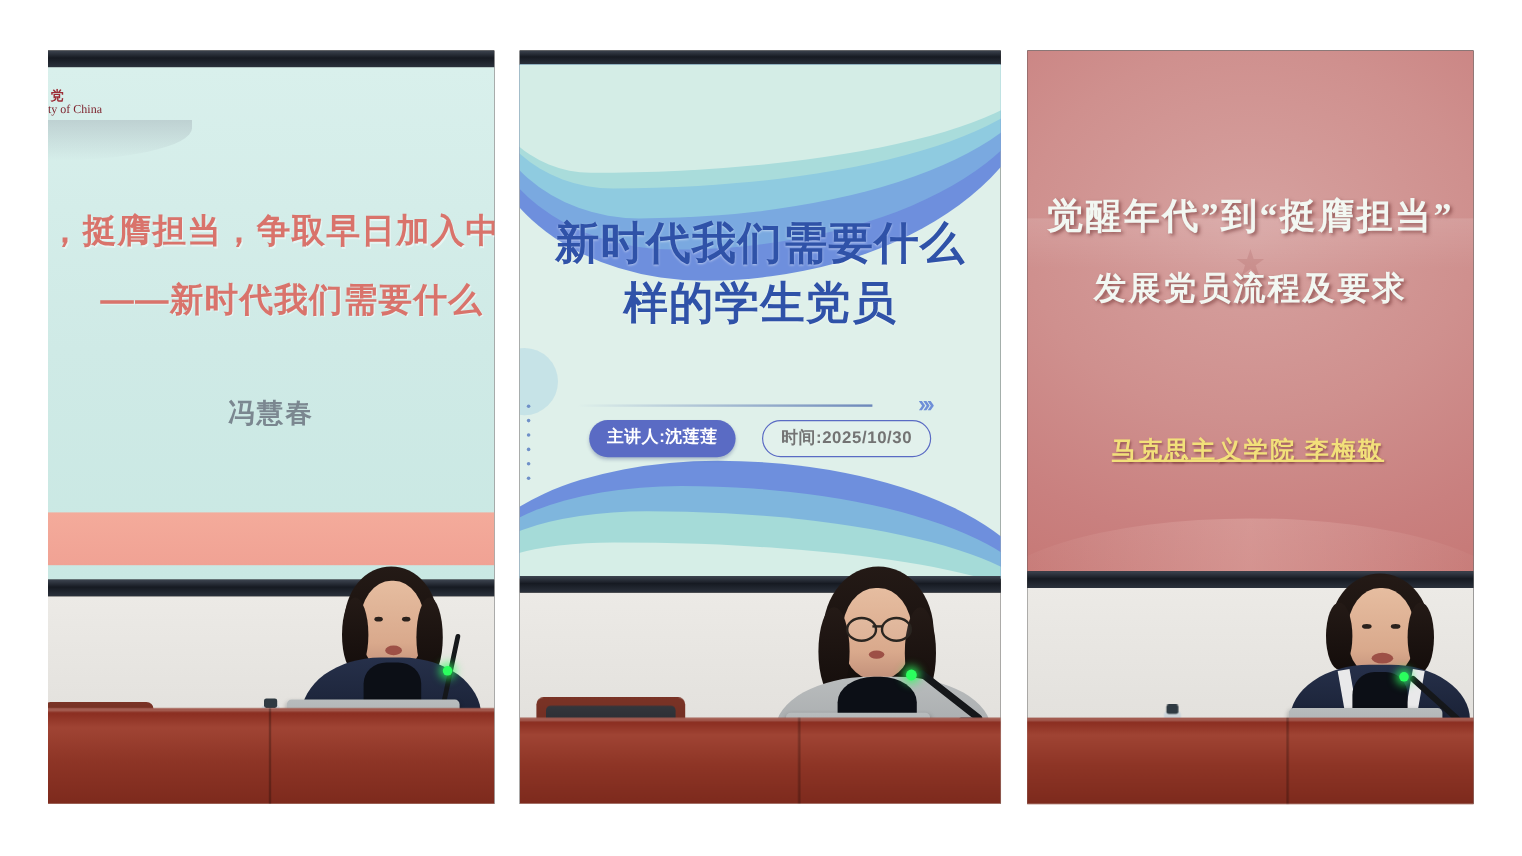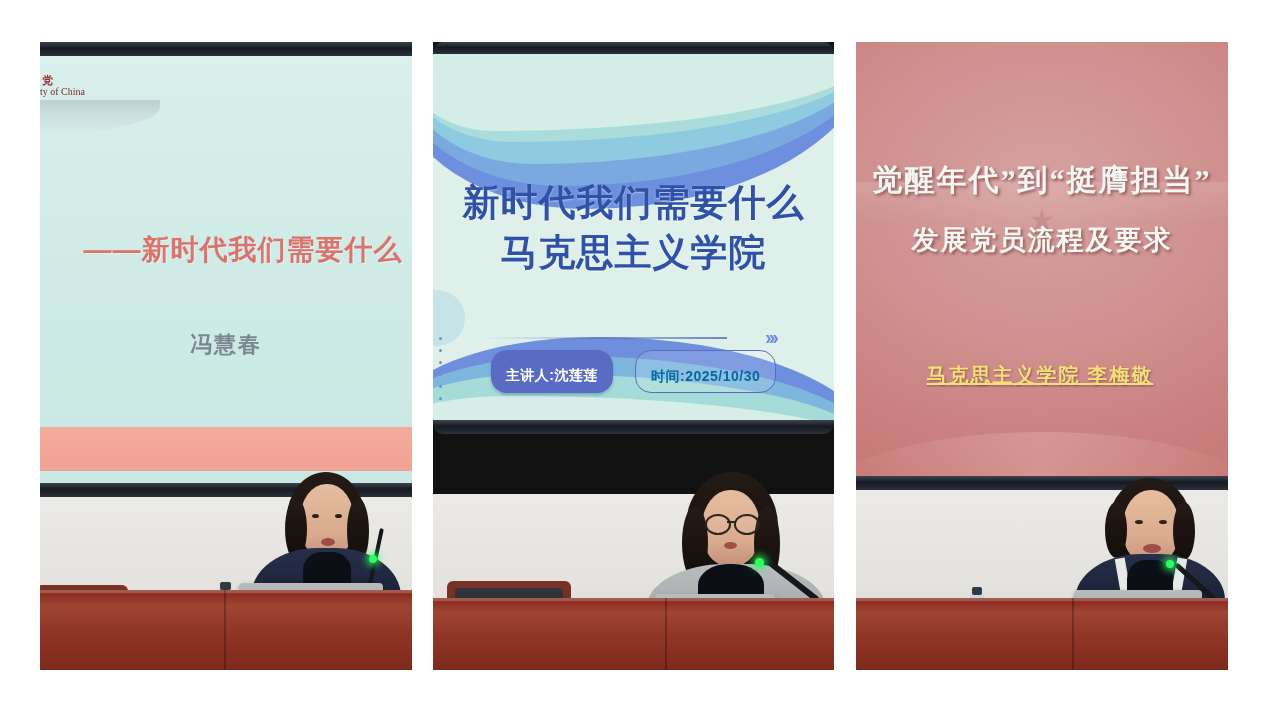--- a/index.html
+++ b/index.html
@@ -128,25 +128,25 @@
       background:#6f90c8;margin-bottom:9px;}
   #slide-2 .s2-title{position:absolute;left:0;right:0;top:124px;text-align:center;
       color:#2f52a8;font-weight:800;font-size:37px;line-height:50px;
       letter-spacing:1px;text-shadow:0 1px 2px rgba(255,255,255,.5);}
   #slide-2 .rule{position:absolute;left:48px;width:246px;top:283px;height:2px;
       background:linear-gradient(90deg,rgba(90,120,185,0),rgba(70,100,170,.75));}
   #slide-2 .chev{position:absolute;right:58px;top:272px;color:#6f8fd8;
       font-size:20px;font-weight:800;letter-spacing:-3px;}
   #slide-2 .pills{position:absolute;left:0;right:0;top:296px;
       display:flex;justify-content:center;gap:22px;}
-  #slide-2 .pill{border-radius:16px;padding:17px 15px 6px;font-size:14px;
+  #slide-2 .pill{border-radius:16px;padding:5px 15px 6px;font-size:14px;
       font-weight:700;white-space:nowrap;letter-spacing:.5px;}
   #slide-2 .pill.solid{background:#5a6bc4;color:#ffffff;
       box-shadow:0 2px 3px rgba(40,55,120,.3);}
-  #slide-2 .pill.outline{background:rgba(255,255,255,.12);color:#0369a1;
+  #slide-2 .pill.outline{background:rgba(255,255,255,.12);color:#737373;
       border:1.5px solid #5a6bc4;}
 
   
   #slide-3{background:
       radial-gradient(120% 85% at 50% 35%, #d6a2a0 0%, #cf908e 42%, #c9807f 70%, #c4736f 100%);}
   #slide-3 .star{position:absolute;left:50%;top:160px;transform:translateX(-50%);
       color:rgba(150,60,60,.16);font-size:30px;}
   #slide-3 .sheen{position:absolute;left:0;right:0;top:140px;height:42px;
       background:linear-gradient(180deg,rgba(255,255,255,.12),rgba(255,255,255,0));}
   #slide-3 .s3-l1{position:absolute;left:0;right:0;top:118px;text-align:center;
@@ -173,20 +173,21 @@
   <div class="panel" id="panel-1">
 
     <div class="screen" id="screen-1" style="height:455px;">
       <div class="screen-frame" style="top:0;"></div>
       <div id="slide-1" style="position:absolute;left:0;right:0;top:14px;bottom:14px;">
         <div class="logo-zone">
           <div class="logo-swoosh"></div>
           <div class="logo-cn">党</div>
           <div class="logo-en">ty of China</div>
         </div>
+        <div class="t-line1">，挺膺担当，争取早日加入中</div>
         <div class="t-line2">——新时代我们需要什么</div>
         <div class="t-name">冯慧春</div>
         <div class="peach-band"></div>
       </div>
       <div class="screen-frame" style="bottom:0;"></div>
     </div>
 
     <div class="wall" style="top:455px;"></div>
 
     <div class="person" style="left:205px;top:430px;width:160px;height:180px;">
@@ -216,21 +217,21 @@
     <div class="placard" style="left:28px;top:558px;width:74px;height:34px;">
       <span style="font-size:16px;">冯慧春</span>
     </div>
 
     <div class="desk" style="height:80px;"></div>
     <div class="desk-seam" style="left:184px;top:548px;height:80px;"></div>
   </div>
 
   <div class="panel" id="panel-2">
 
-    <div class="screen" id="screen-2" style="height:392px;border-radius:11px;">
+    <div class="screen" id="screen-2" style="height:452px;">
       <div class="screen-frame" style="top:0;height:12px;"></div>
       <div id="slide-2" style="position:absolute;left:0;right:0;top:12px;bottom:12px;overflow:hidden;">
         <div class="w w1"></div>
         <div class="w w2"></div>
         <div class="w w3"></div>
         <div class="w w4"></div>
         <div class="w w5"></div>
         <div class="b1"></div>
         <div class="b2"></div>
         <div class="b3"></div>
@@ -239,21 +240,21 @@
         <div class="dots">
           <i></i>
             <i></i>
             <i></i>
             <i></i>
             <i></i>
             <i></i>
         </div>
         <div class="s2-title">
           <div>新时代我们需要什么</div>
-          <div>马克思主义学院</div>
+          <div>样的学生党员</div>
         </div>
         <div class="rule"></div>
         <div class="chev">›››</div>
         <div class="pills">
           <div class="pill solid">主讲人:沈莲莲</div>
           <div class="pill outline">时间:2025/10/30</div>
         </div>
       </div>
       <div class="screen-frame" style="bottom:0;height:14px;"></div>
     </div>

